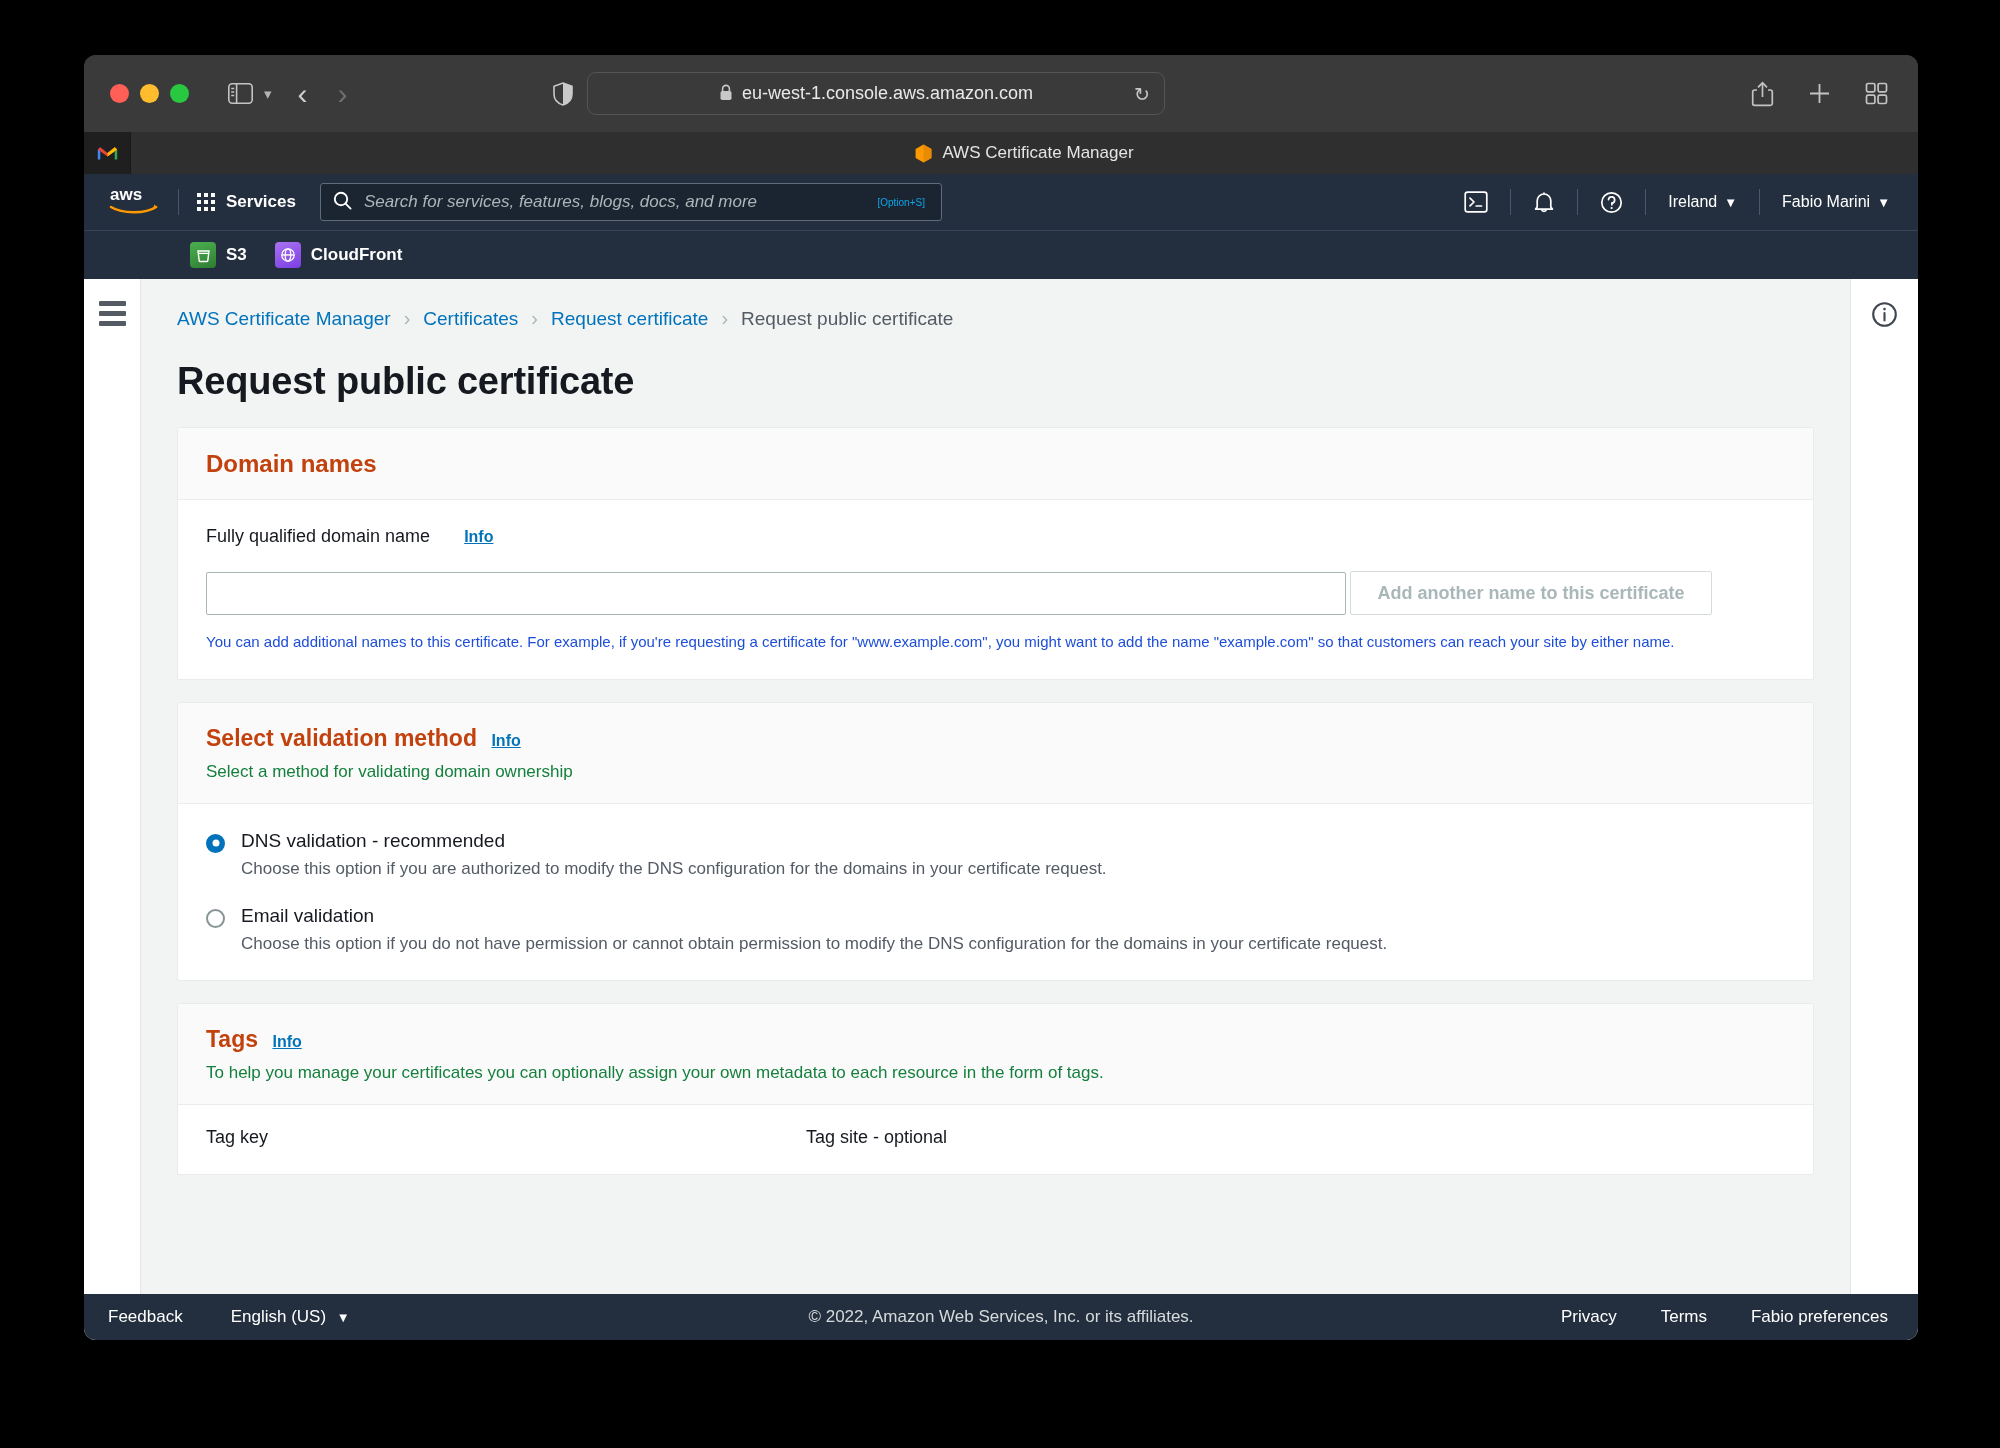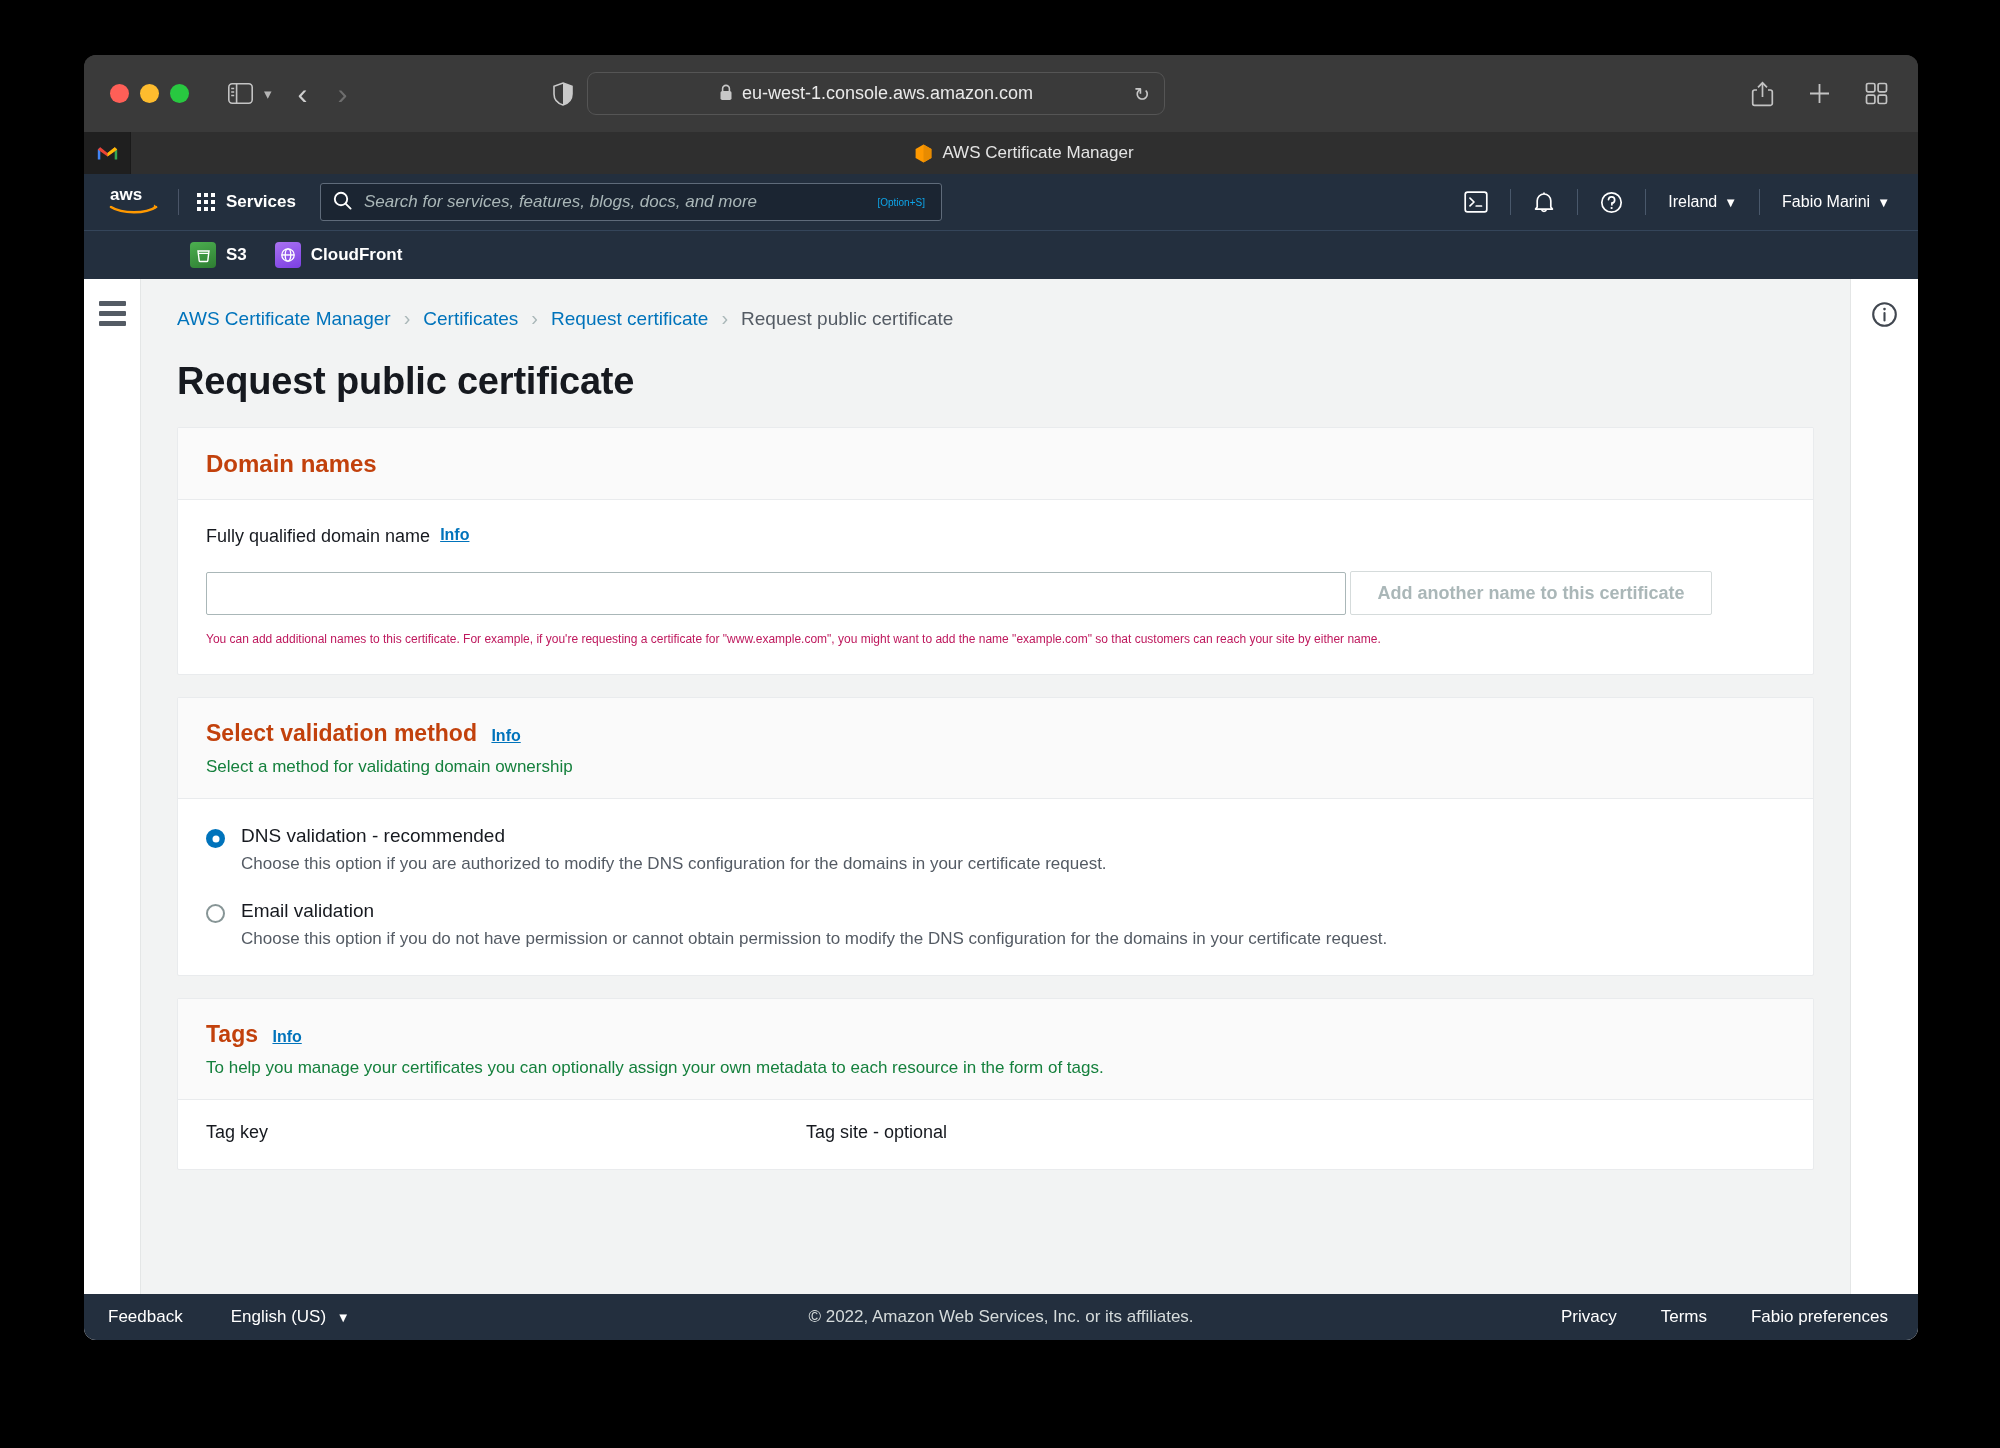--- a/index.html
+++ b/index.html
@@ -180,39 +180,39 @@
     background: #fafafa;
     border-bottom: 1px solid #e9ebed;
     padding: 22px 28px 21px 28px;
   }
   .panel-title { font-size: 24px; font-weight: 700; color: #c2410c; }
   .panel-title.sm { font-size: 23px; }
   .info-link { color: #0073bb; font-size: 16px; font-weight: 700; margin-left: 10px; }
   .panel-subtitle { font-size: 17px; color: #15803d; margin-top: 10px; }
   .panel-body { padding: 26px 28px 26px 28px; }
 
-  .field-label { font-size: 18px; color: #16191f; display: flex; align-items: flex-start; }
+  .field-label { font-size: 18px; color: #16191f; display: flex; align-items: center; gap: 24px; }
   .text-input {
     margin-top: 14px;
     width: 1140px; height: 43px;
     border: 1px solid #aab7b8; border-radius: 2px;
     background: #fff;
     font-size: 18px; padding: 0 12px;
     color: #16191f; font-family: inherit;
   }
 
   .btn-secondary-disabled {
     margin-top: 24px;
     display: inline-flex; align-items: center; justify-content: center;
     height: 44px; padding: 0 26px;
     border: 1px solid #d5dbdb; border-radius: 2px;
     background: #fff; color: #aab7b8;
     font-size: 18px; font-weight: 700; font-family: inherit;
   }
-  .help-text { margin-top: 16px; font-size: 12px; color: #be185d; line-height: 1.45; max-width: 1540px; }
+  .help-text { margin-top: 16px; font-size: 15px; color: #1d4ed8; line-height: 1.45; max-width: 1540px; }
 
   .radio-row { display: flex; align-items: flex-start; }
   .radio-row + .radio-row { margin-top: 26px; }
   .radio {
     width: 19px; height: 19px; border-radius: 50%;
     border: 2px solid #879596; background: #fff;
     margin-top: 4px; margin-right: 16px; flex: 0 0 auto;
     position: relative;
   }
   .radio.checked { border-color: #0073bb; background: #0073bb; }

